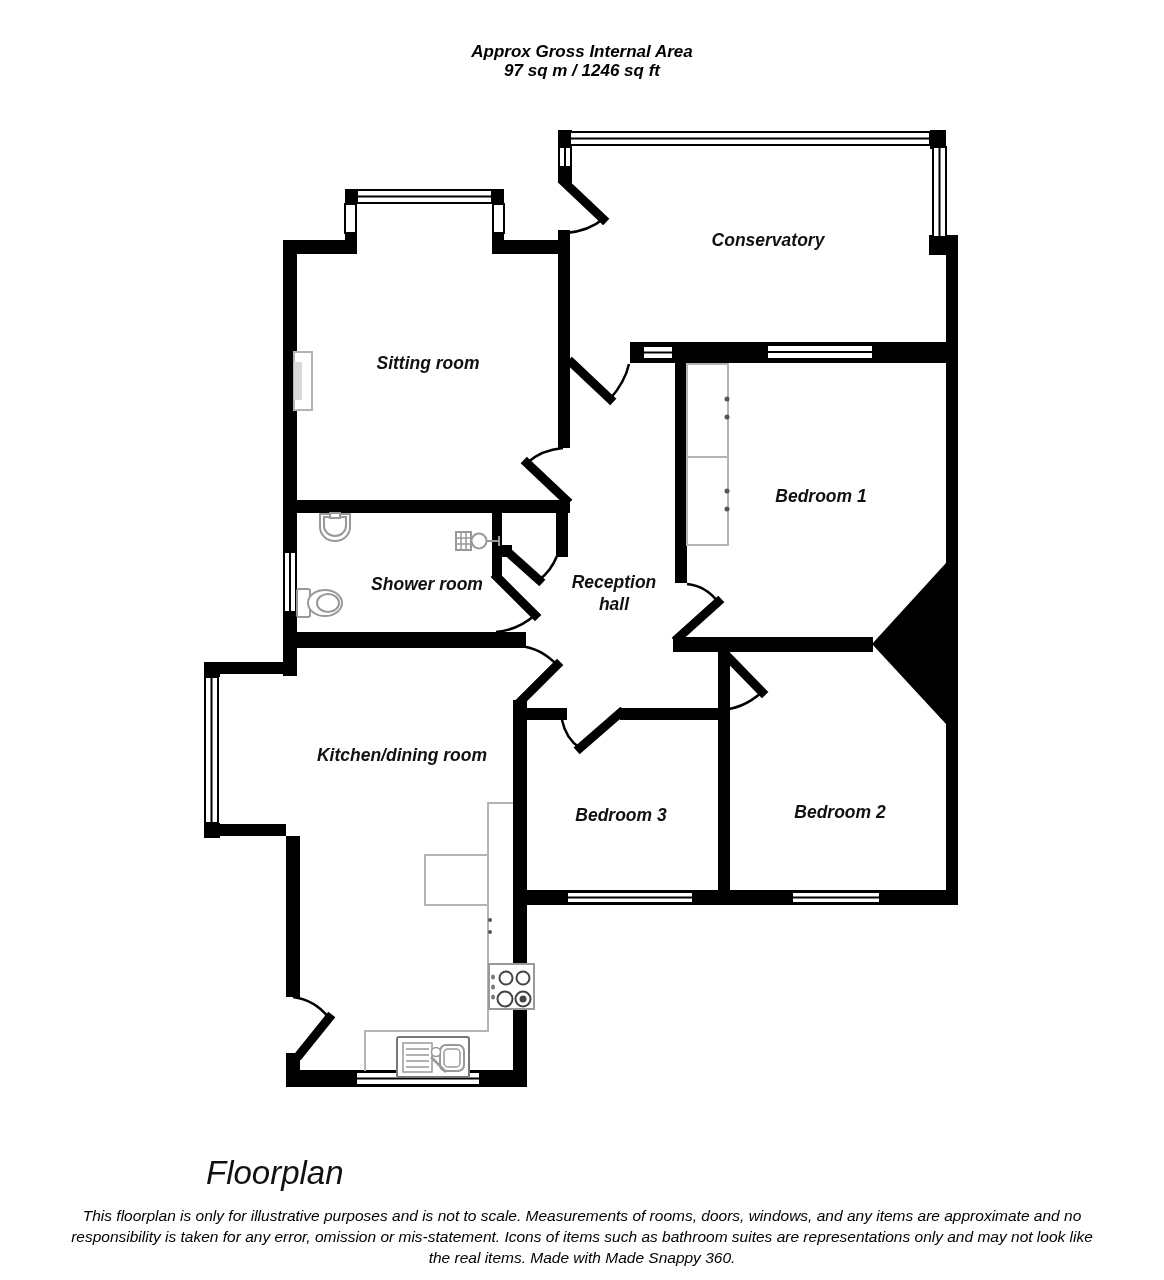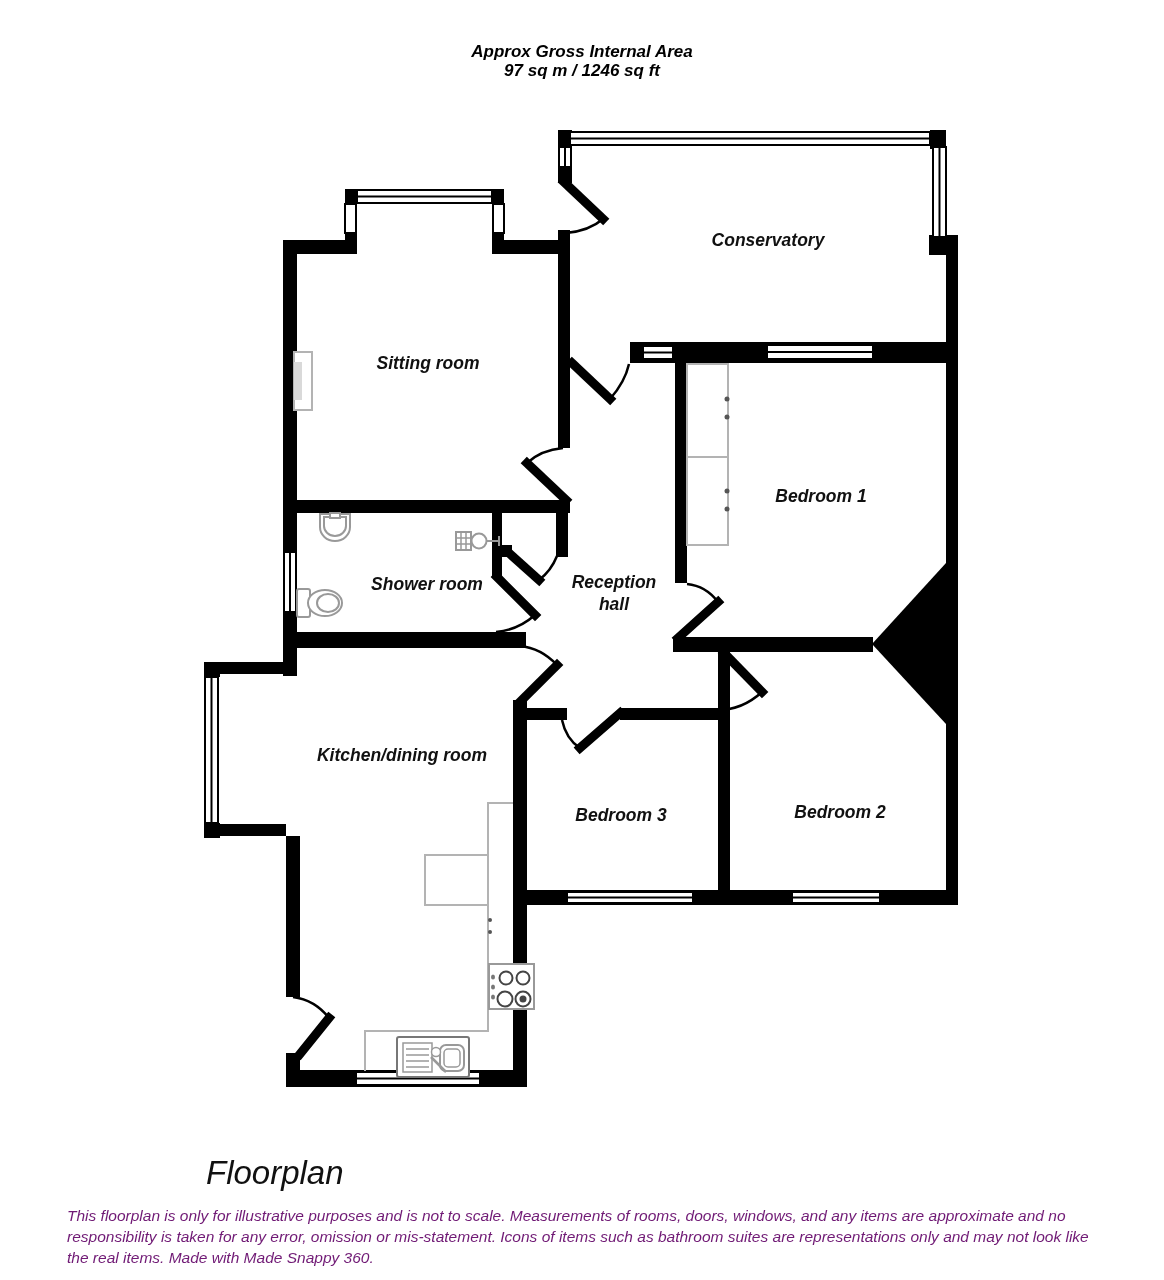--- a/index.html
+++ b/index.html
@@ -4,21 +4,21 @@
 <style>
   html,body{margin:0;padding:0;background:#fff;}
   .page{position:relative;width:1164px;height:1280px;background:#fff;overflow:hidden;
         font-family:"Liberation Sans",sans-serif;color:#000;font-style:italic;}
   .header{position:absolute;top:42px;left:0;width:100%;text-align:center;
           font-weight:bold;font-size:17px;line-height:19px;}
   .plan-svg{position:absolute;left:0;top:0;}
   .room-label{font-family:"Liberation Sans",sans-serif;font-weight:bold;font-size:17.5px;fill:#111;}
   .footer-title{position:absolute;left:206px;top:1122px;font-size:33px;font-weight:400;color:#111;margin-top:32px;}
   .disclaimer{position:absolute;top:1206px;left:50%;transform:translateX(-50%);
-              width:1030px;text-align:left;font-size:15.5px;line-height:1.34;color:#701a75;}
+              width:1030px;text-align:center;font-size:15.5px;line-height:1.34;color:#000000;}
   .wall{fill:#000;}
   .win{fill:#fff;stroke:#000;stroke-width:2;}
   .winline{stroke:#000;stroke-width:2;}
   .leaf{stroke:#000;stroke-width:9;stroke-linecap:square;}
   .swing{fill:none;stroke:#000;stroke-width:2.5;}
   .fix{fill:#fff;stroke:#b3b3b3;stroke-width:2;}
   .fix2{fill:#fff;stroke:#999;stroke-width:2;}
   .grayline{stroke:#b3b3b3;stroke-width:2;fill:none;}
 </style>
 </head>

